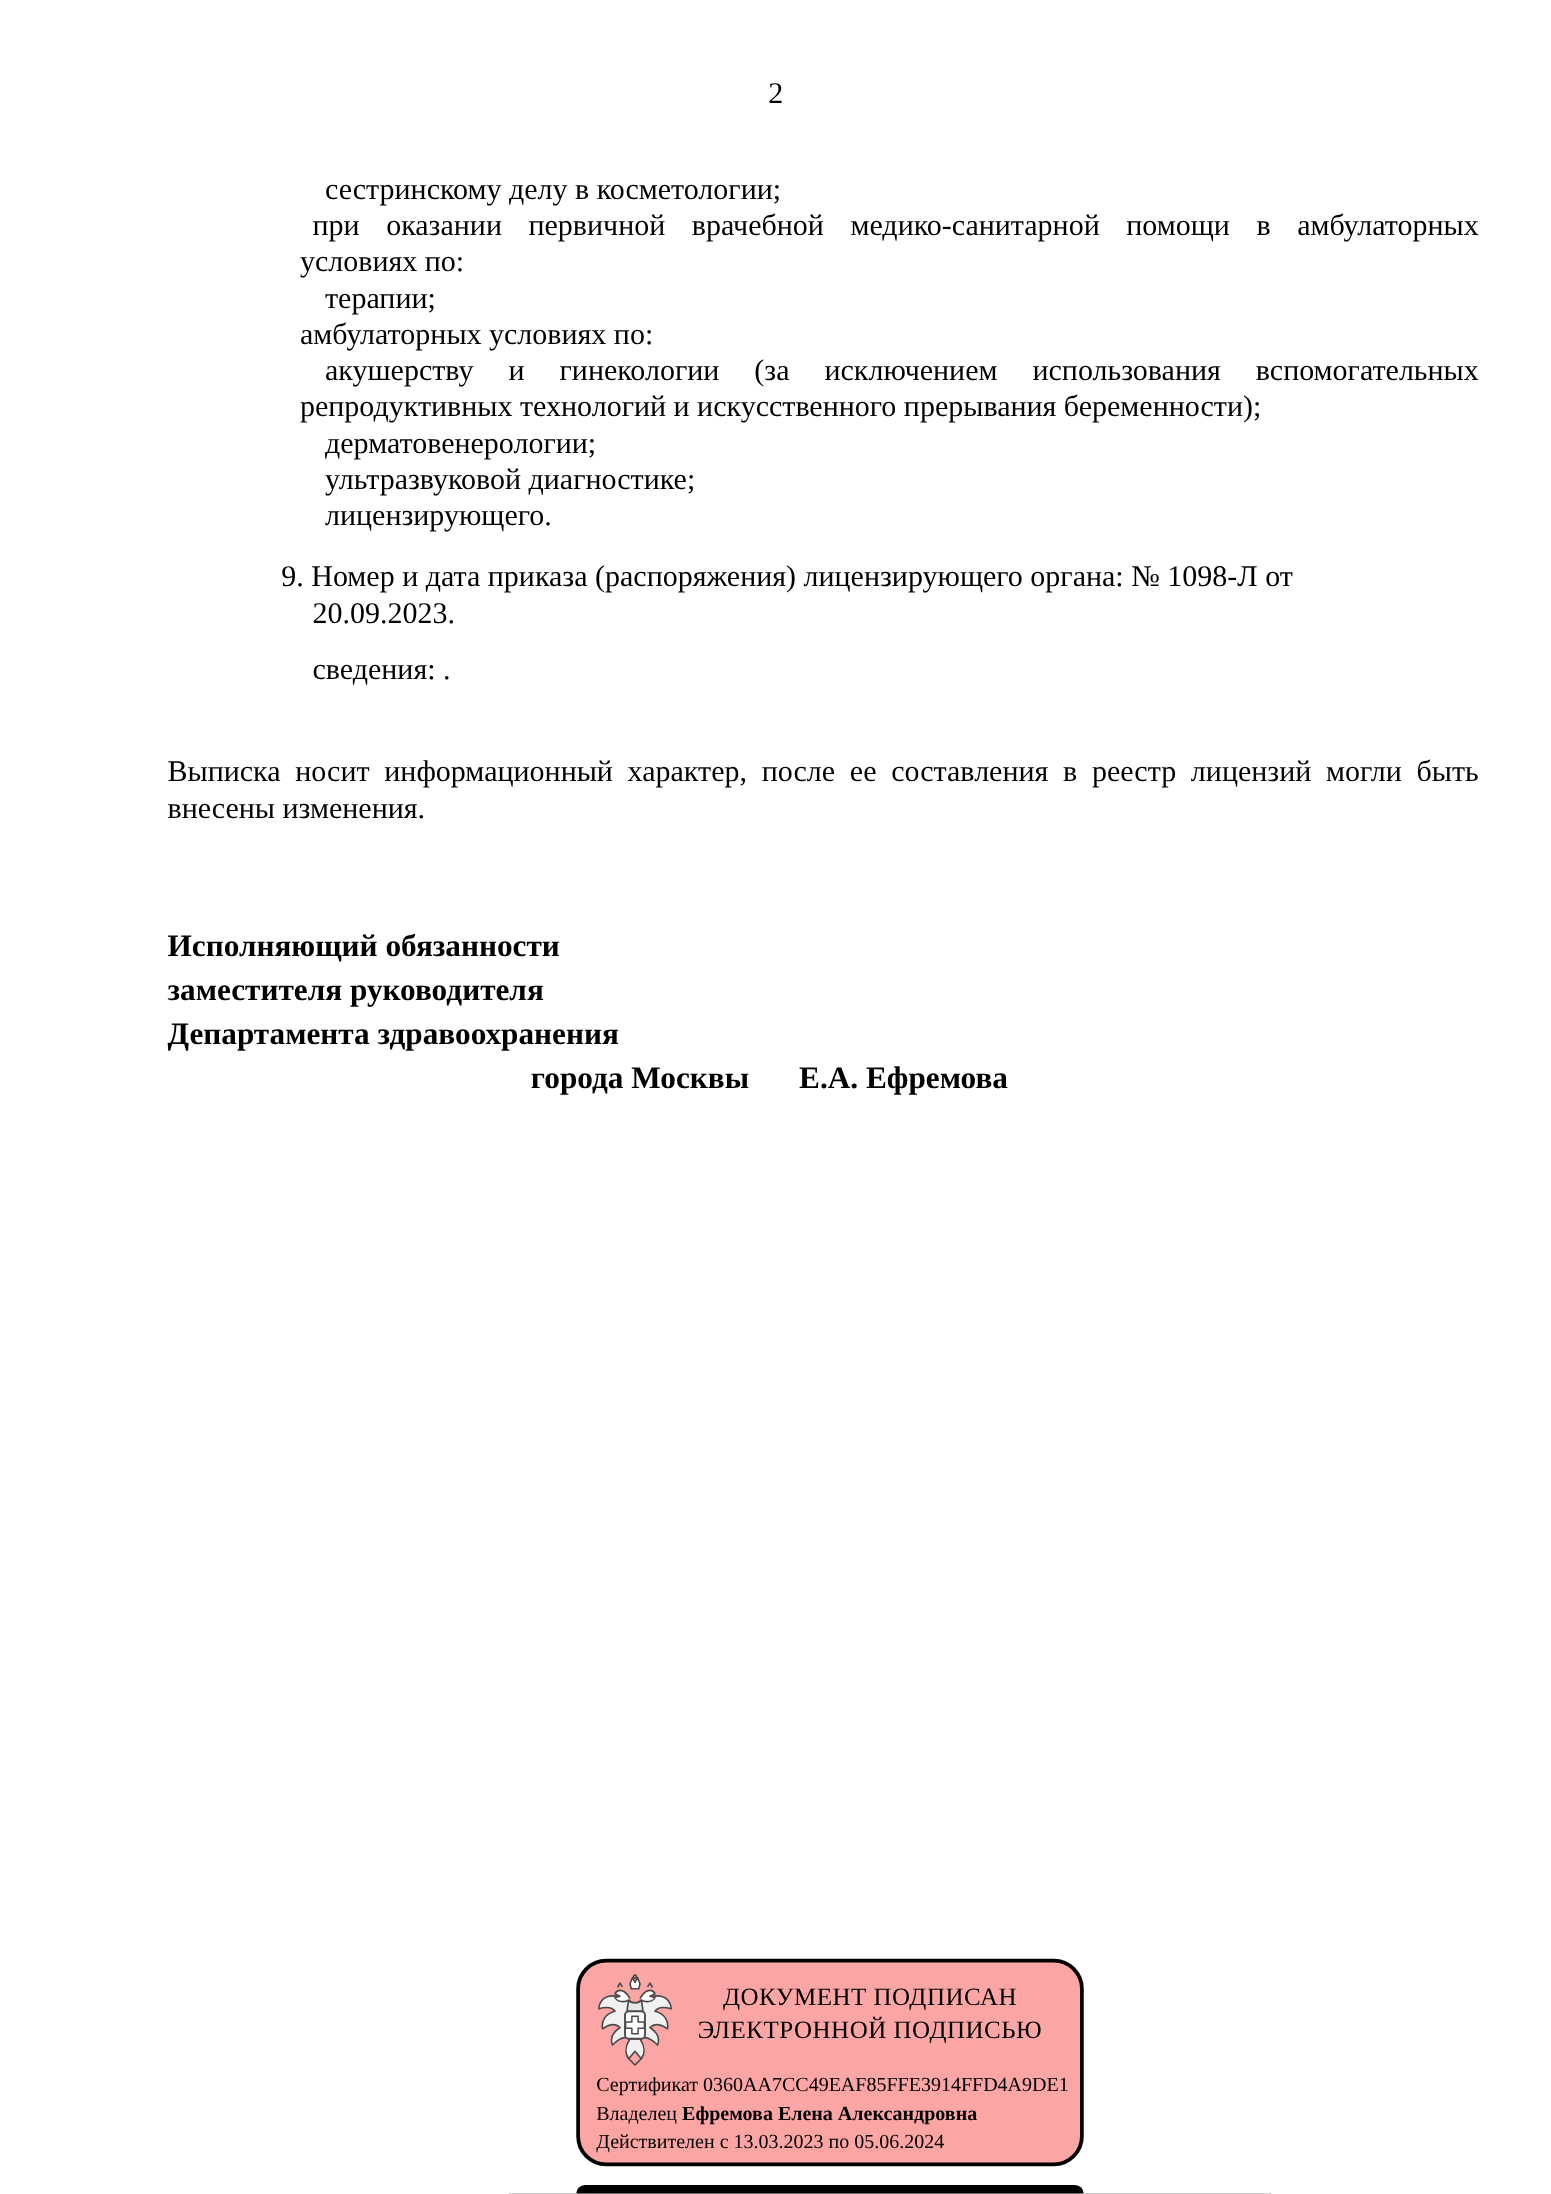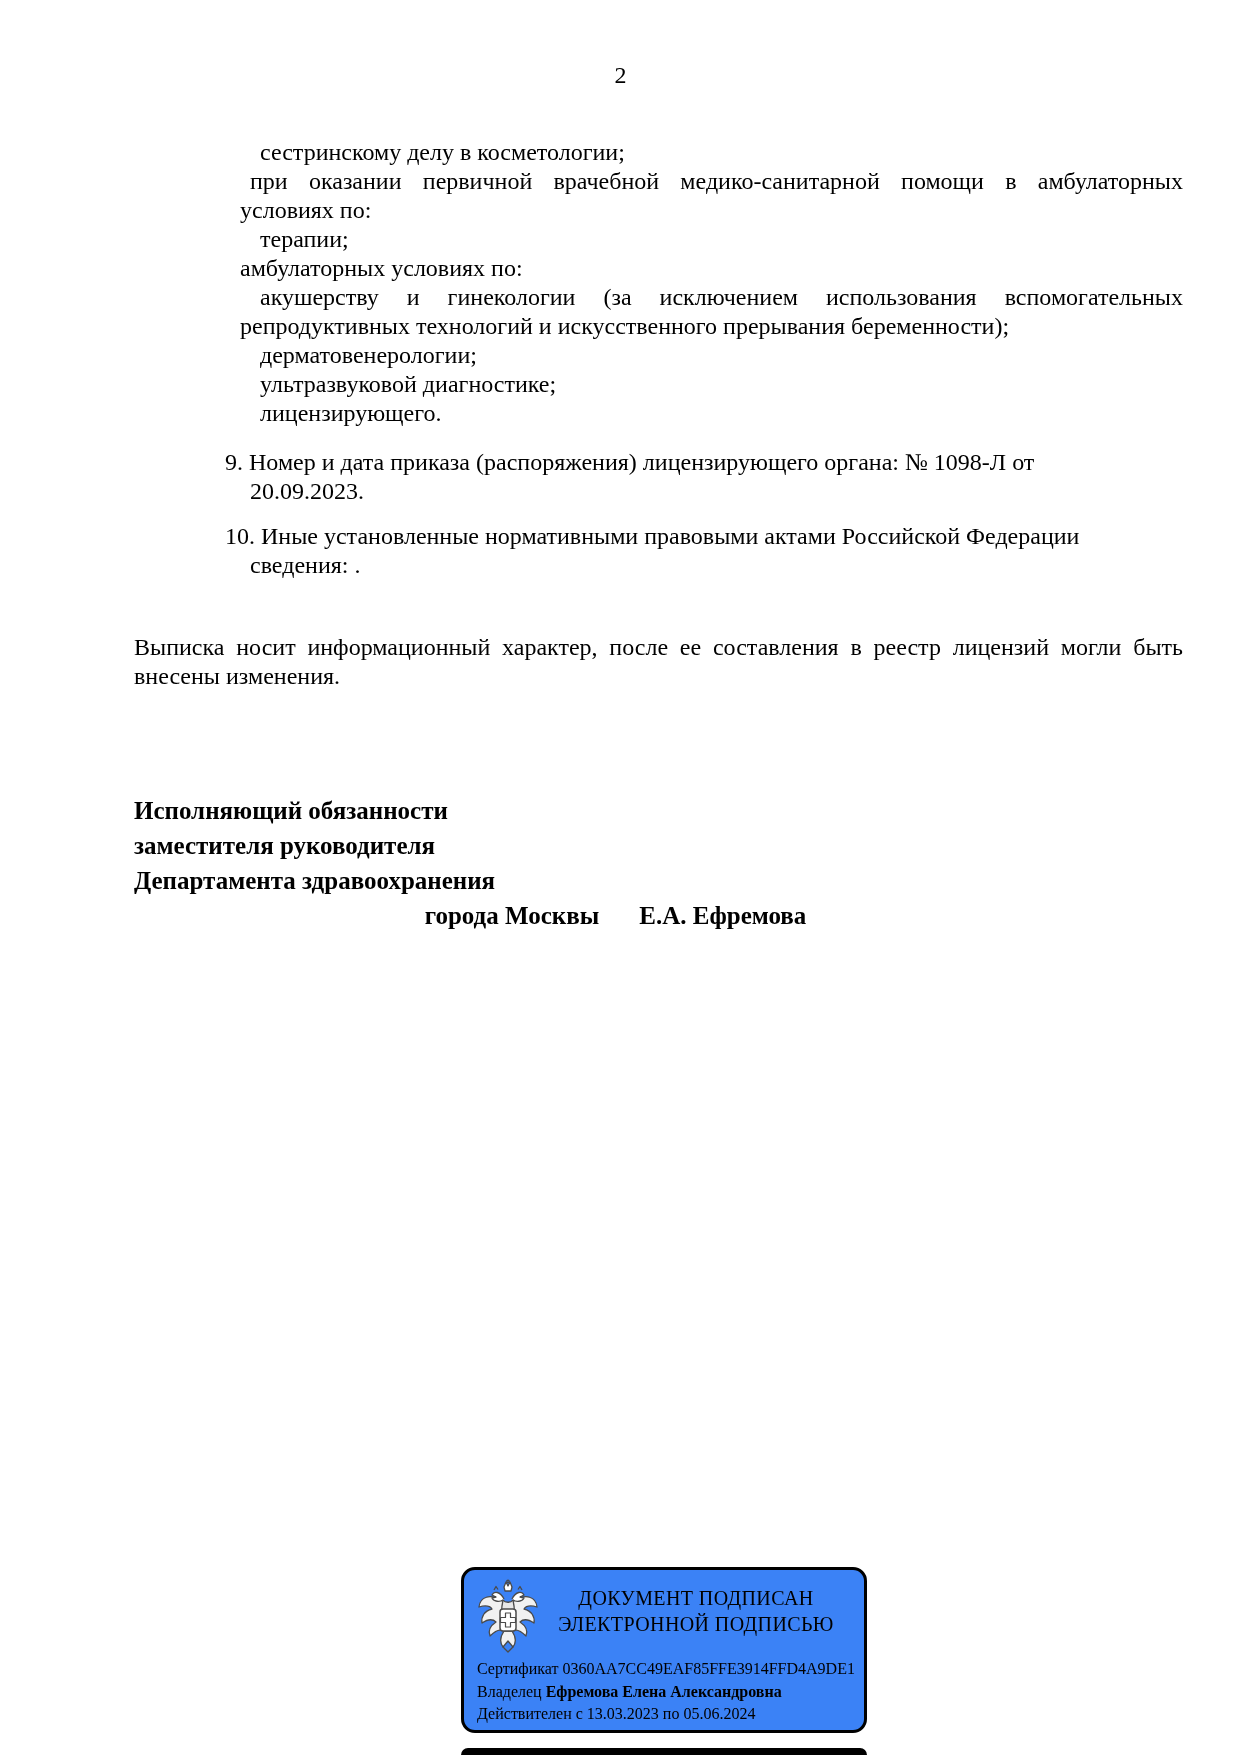--- a/index.html
+++ b/index.html
@@ -25,29 +25,29 @@
   .just{text-align:justify;text-align-last:justify;white-space:normal;}
   .ind-item{padding-left:126px}
   .ind-para{padding-left:116px}
   .ind-wrap{padding-left:106px}
   .ind-num{padding-left:91px}
   .ind-cont{padding-left:116px}
   .ind-flush{padding-left:0}
   .sec-item9{margin-top:20px}
   .sec-item10{margin-top:16px}
   .sec-note{margin-top:53px}
-  .signature{margin-top:102px;font-weight:bold;}
+  .signature{margin-top:78px;font-weight:bold;}
   .signature .line{font-size:25px;line-height:35px;min-height:35px;}
   .sig-last{display:flex;justify-content:center;padding-right:86px;
     font-size:25px;line-height:35px;font-weight:bold;gap:40px;}
   
   .stamp{
     position:absolute;left:461px;top:1567px;width:406px;height:166px;
-    box-sizing:border-box;border:3px solid #000;border-radius:14px;
-    background:#3b82f6;
+    box-sizing:border-box;border:3px solid #000;border-radius:24px;
+    background:#fca5a5;
   }
   .emblem{position:absolute;left:12px;top:8px;width:64px;height:78px;}
   .stamp-title{
     position:absolute;left:84px;top:15px;width:296px;
     text-align:center;font-size:20px;line-height:26px;letter-spacing:0.4px;
   }
   .stamp-info{
     position:absolute;left:13px;top:88px;right:8px;
     font-size:16px;line-height:22.5px;
   }
@@ -81,21 +81,20 @@
       </div>
 
     <div class="sec-item9">
 
     <div class="line ind-num">9. Номер и дата приказа (распоряжения) лицензирующего органа: № 1098-Л от</div>
         <div class="line ind-cont">20.09.2023.</div>
       </div>
 
     <div class="sec-item10">
 
-    <div class="line ind-num">10. Иные установленные нормативными правовыми актами Российской Федерации</div>
         <div class="line ind-cont">сведения: .</div>
       </div>
 
     <div class="sec-note">
 
     <div class="line ind-flush just">Выписка носит информационный характер, после ее составления в реестр лицензий могли быть</div>
         <div class="line ind-flush">внесены изменения.</div>
       </div>
 
     <div class="signature">

